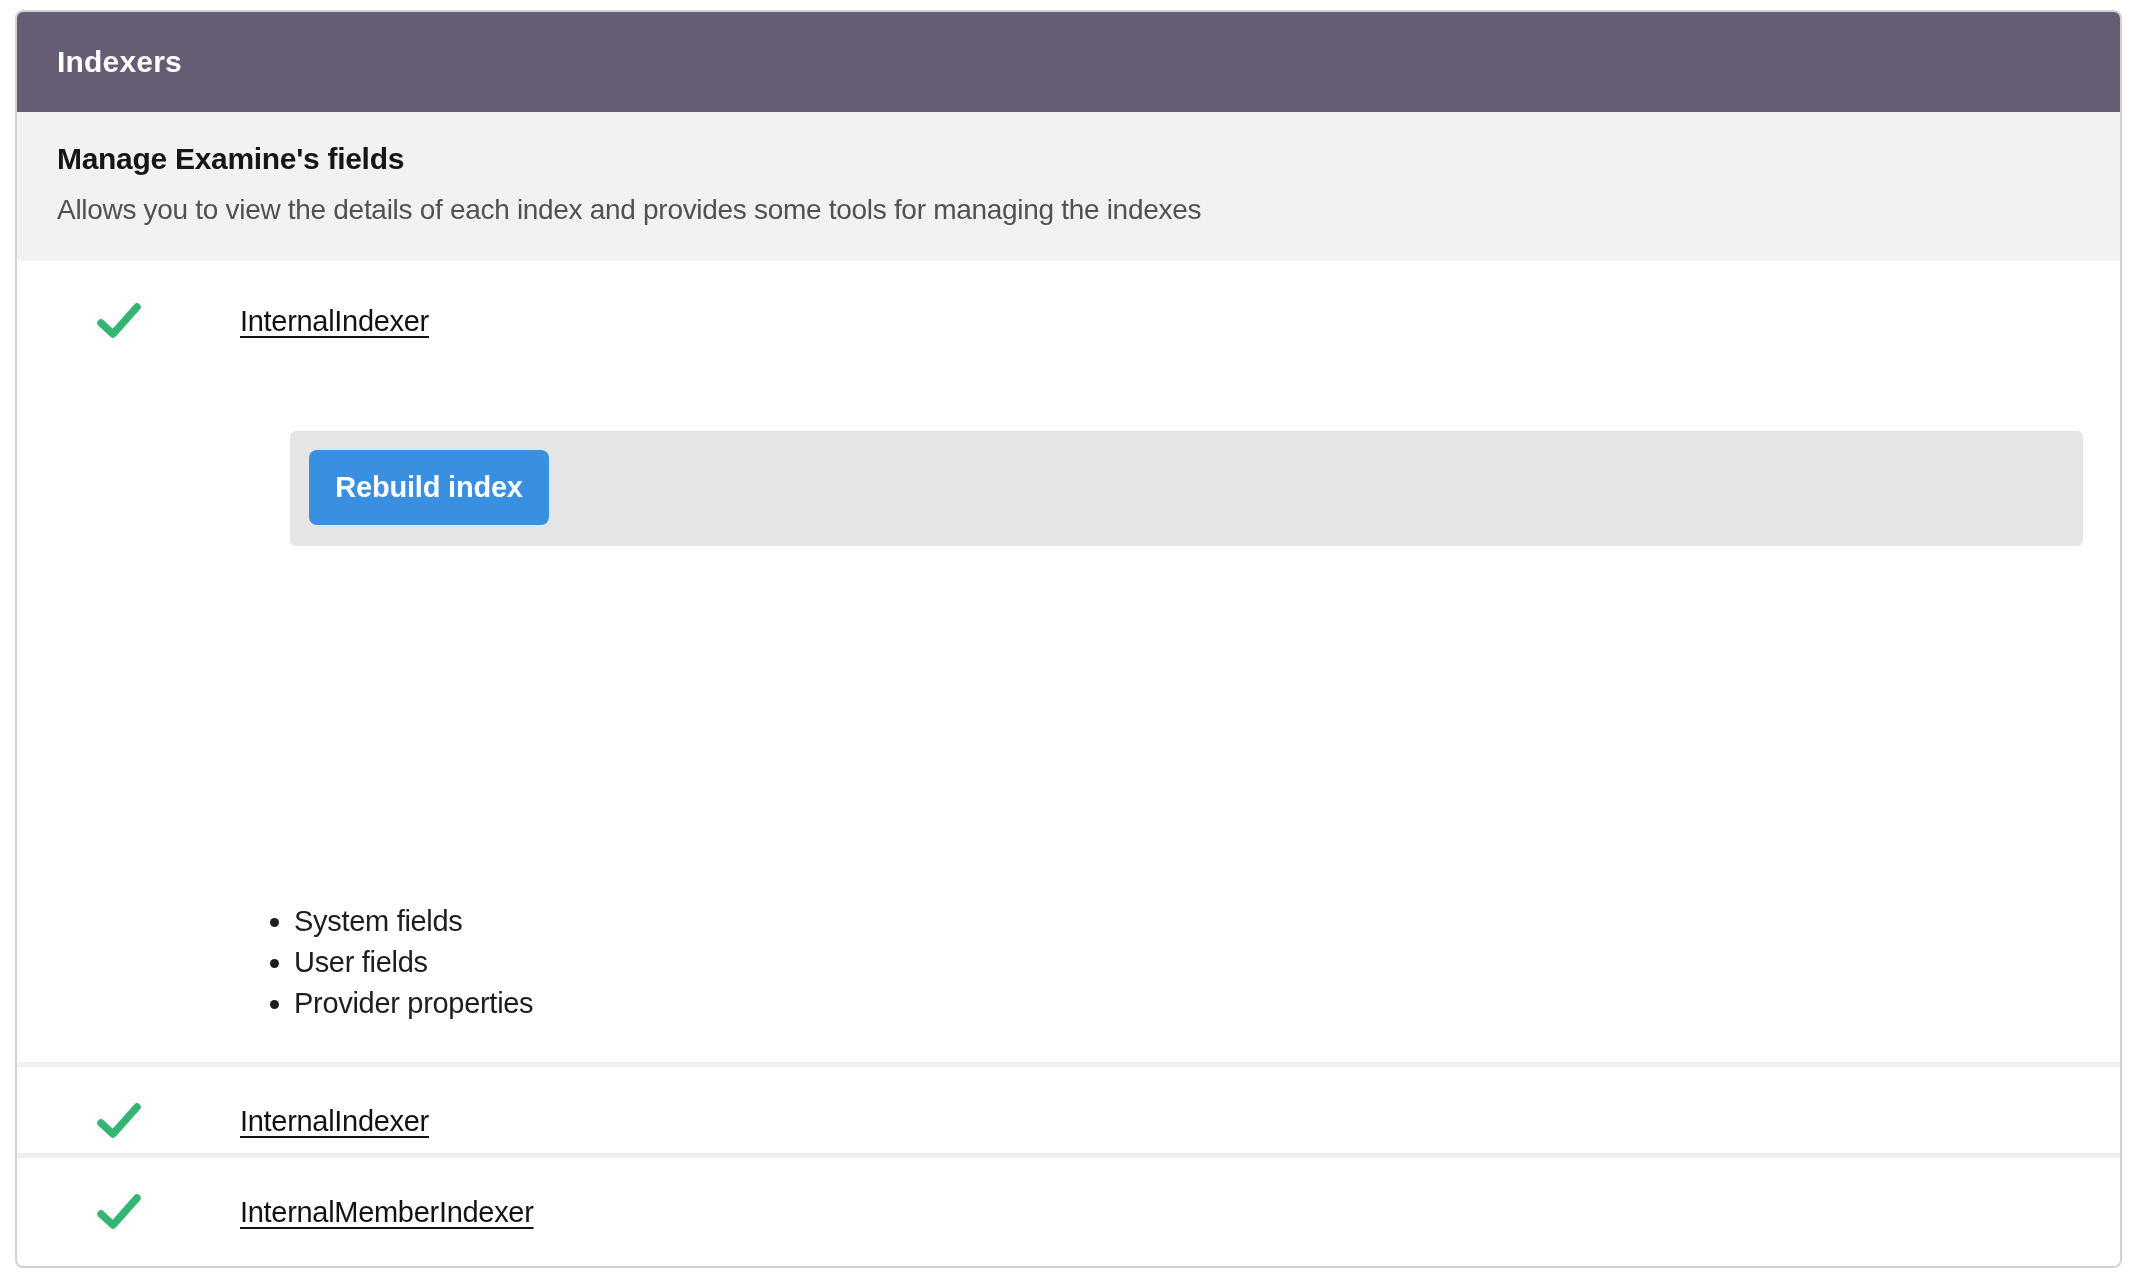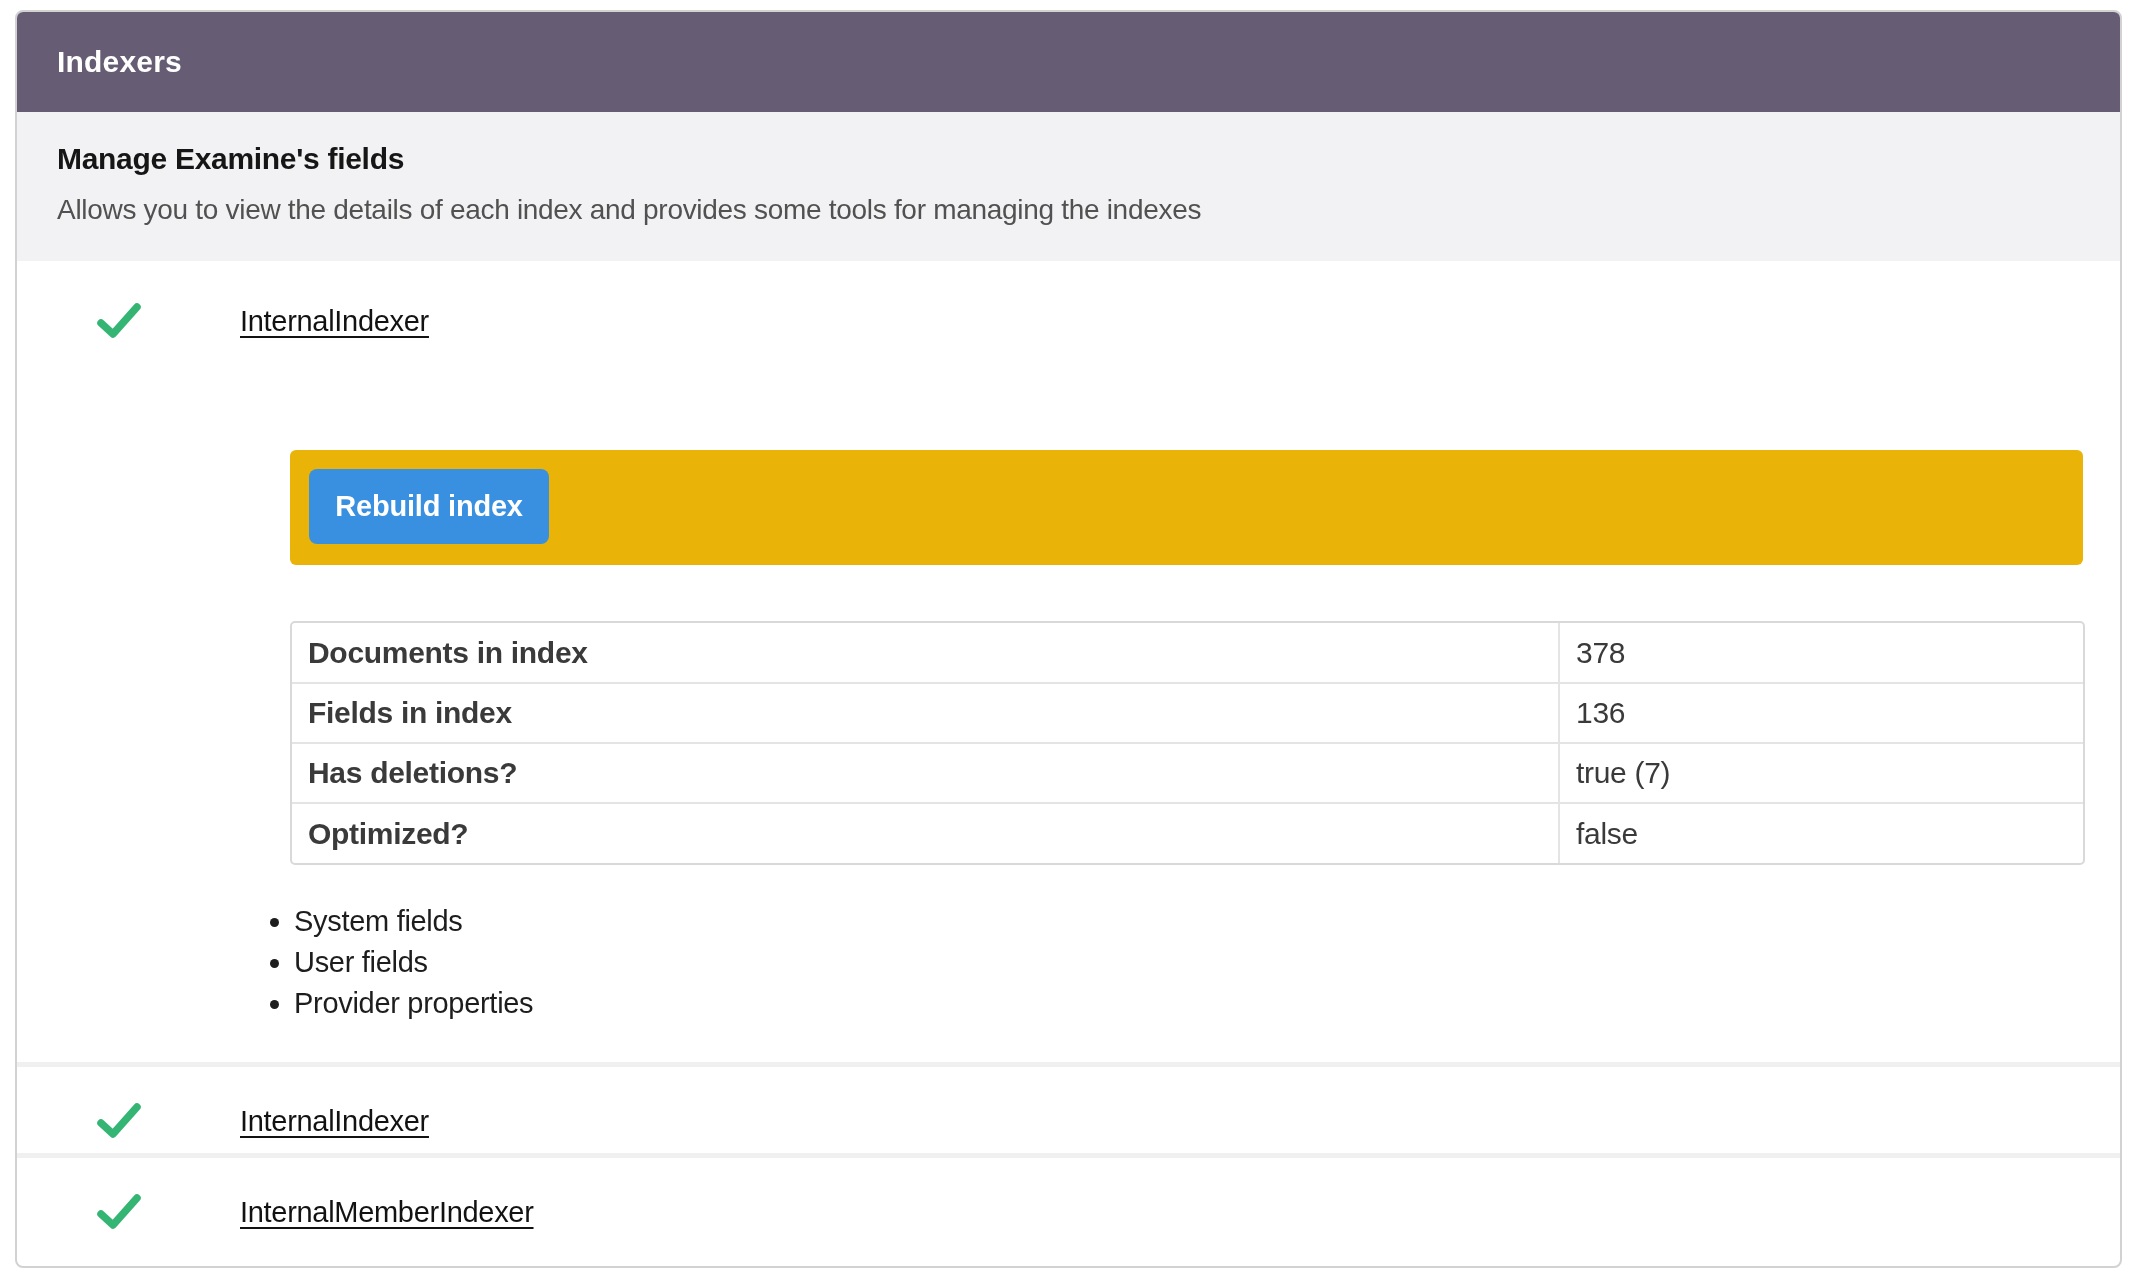--- a/index.html
+++ b/index.html
@@ -84,23 +84,23 @@
     list-style: disc;
     font-size: 29px;
     letter-spacing: -0.3px;
     color: #1d1d1d;
   }
   ul.section-list li { line-height: 41px; }
   .list-top { top: 107px; }
   .list-bottom { top: 640px; }
   .tools-panel {
     position: absolute;
-    left: 273px; top: 189px;
+    left: 273px; top: 170px;
     width: 1793px; height: 115px;
-    background: #eab308;
+    background: #e5e5e5;
     border-radius: 6px;
   }
   .rebuild-btn {
     position: absolute;
     left: 19px; top: 19px;
     width: 240px; height: 75px;
     background: #3a90e0;
     border: none;
     border-radius: 8px;
     color: #ffffff;
@@ -161,42 +161,20 @@
         <path d="M6 22 L18 33 L42 6" fill="none" stroke="#34b573" stroke-width="7.5" stroke-linecap="round" stroke-linejoin="round"></path>
       </svg>
     </span>
     <a class="indexer-link">InternalIndexer</a>
 
 
     <div class="tools-panel">
       <button class="rebuild-btn">Rebuild index</button>
     </div>
 
-    <div class="info-table-wrap">
-      <table class="info-table">
-        <tbody>
-            <tr>
-          <td class="label-cell">Documents in index</td>
-          <td class="value-cell">378</td>
-        </tr>
-        <tr>
-          <td class="label-cell">Fields in index</td>
-          <td class="value-cell">136</td>
-        </tr>
-        <tr>
-          <td class="label-cell">Has deletions?</td>
-          <td class="value-cell">true (7)</td>
-        </tr>
-        <tr>
-          <td class="label-cell">Optimized?</td>
-          <td class="value-cell">false</td>
-        </tr>
-      </tbody>
-        </table>
-    </div>
 
     <ul class="section-list list-bottom">
       <li>System fields</li>
       <li>User fields</li>
       <li>Provider properties</li>
     </ul>
   </div>
 
   <div class="row-gap"></div>
 

